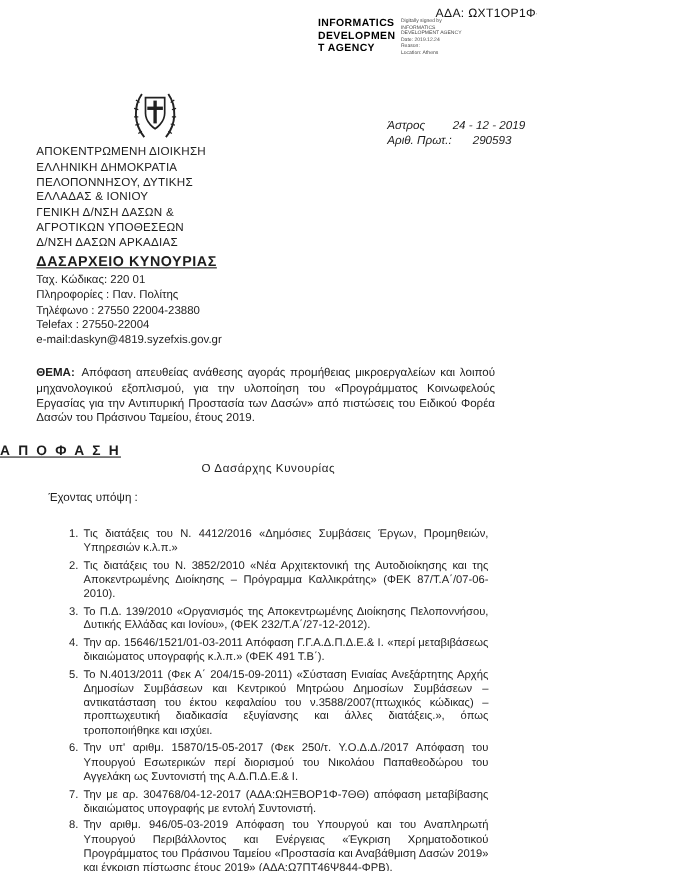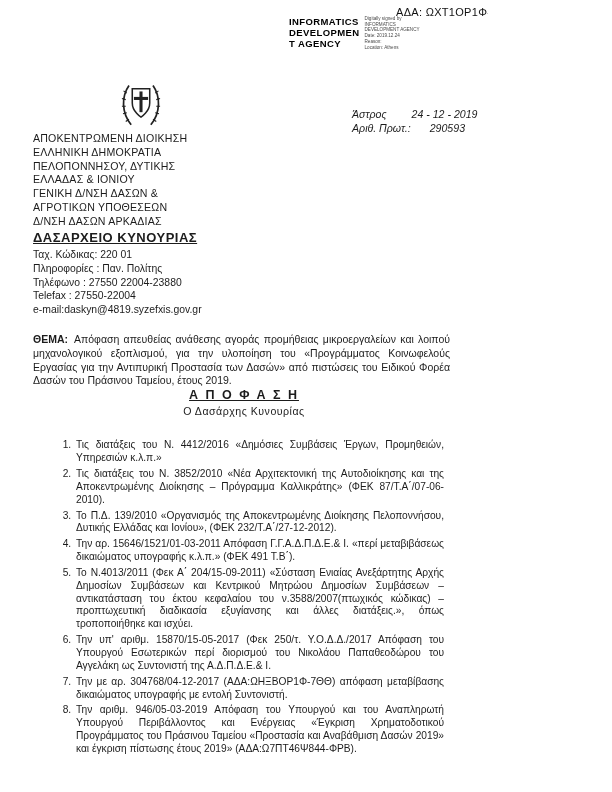--- a/index.html
+++ b/index.html
@@ -39,21 +39,21 @@
   .place { margin-right:22px; }
   .proto-label { margin-right:16px; }
   
   .subject {
     margin:16px 38px 0 33px;
     font-size:10.5px; line-height:1.32; text-align:justify;
   }
   .subject-label { font-weight:bold; margin-right:6px; }
   
   .decision-title {
-    text-align:center;
+    margin-top:15px; text-align:left;
     font-size:12.5px; font-weight:bold; text-decoration:underline;
     letter-spacing:2px;
   }
   .decision-subtitle { text-align:center; font-size:10.6px; margin-top:3px; letter-spacing:0.5px; }
   .intro { margin:14px 0 0 44px; font-size:10.6px; }
   
   ol.considerations {
     margin:22px 44px 0 58px;
     padding-left:16px;
     font-size:10.2px; line-height:1.26;
@@ -123,20 +123,21 @@
       </div>
     </div>
   </div>
 
   <div class="subject">
     <span class="subject-label">ΘΕΜΑ:</span><span>Απόφαση απευθείας ανάθεσης αγοράς προμήθειας μικροεργαλείων και λοιπού μηχανολογικού εξοπλισμού, για την υλοποίηση του «Προγράμματος Κοινωφελούς Εργασίας για την Αντιπυρική Προστασία των Δασών» από πιστώσεις του Ειδικού Φορέα Δασών του Πράσινου Ταμείου, έτους 2019.</span>
   </div>
 
   <div class="decision-title">Α Π Ο Φ Α Σ Η</div>
   <div class="decision-subtitle">Ο  Δασάρχης   Κυνουρίας</div>
+  <div class="intro">Έχοντας  υπόψη :</div>
 
   <ol class="considerations">
     <li>Τις διατάξεις του Ν. 4412/2016 «Δημόσιες  Συμβάσεις  Έργων, Προμηθειών, Υπηρεσιών κ.λ.π.»</li>
     <li>Τις διατάξεις του Ν.  3852/2010 «Νέα  Αρχιτεκτονική  της  Αυτοδιοίκησης  και  της Αποκεντρωμένης Διοίκησης – Πρόγραμμα Καλλικράτης» (ΦΕΚ 87/Τ.Α΄/07-06-2010).</li>
     <li>Το Π.Δ. 139/2010 «Οργανισμός της Αποκεντρωμένης Διοίκησης Πελοποννήσου, Δυτικής Ελλάδας και Ιονίου», (ΦΕΚ 232/Τ.Α΄/27-12-2012).</li>
     <li>Την  αρ.  15646/1521/01-03-2011  Απόφαση  Γ.Γ.Α.Δ.Π.Δ.Ε.&amp;  Ι.  «περί  μεταβιβάσεως δικαιώματος υπογραφής κ.λ.π.» (ΦΕΚ 491 Τ.Β΄).</li>
     <li>Το Ν.4013/2011 (Φεκ Α΄ 204/15-09-2011) «Σύσταση Ενιαίας Ανεξάρτητης Αρχής Δημοσίων Συμβάσεων και Κεντρικού Μητρώου Δημοσίων Συμβάσεων –αντικατάσταση του έκτου κεφαλαίου του ν.3588/2007(πτωχικός κώδικας) – προπτωχευτική διαδικασία εξυγίανσης και άλλες διατάξεις.», όπως τροποποιήθηκε και ισχύει.</li>
     <li>Την  υπ'  αριθμ.  15870/15-05-2017  (Φεκ  250/τ.  Υ.Ο.Δ.Δ./2017  Απόφαση  του Υπουργού Εσωτερικών περί διορισμού του Νικολάου Παπαθεοδώρου του Αγγελάκη ως Συντονιστή της Α.Δ.Π.Δ.Ε.&amp; Ι.</li>
     <li>Την  με  αρ.  304768/04-12-2017  (ΑΔΑ:ΩΗΞΒΟΡ1Φ-7ΘΘ)  απόφαση  μεταβίβασης δικαιώματος υπογραφής με εντολή Συντονιστή.</li>
     <li>Την  αριθμ.  946/05-03-2019  Απόφαση  του  Υπουργού  και  του  Αναπληρωτή  Υπουργού Περιβάλλοντος και Ενέργειας «Έγκριση Χρηματοδοτικού Προγράμματος του Πράσινου Ταμείου «Προστασία και Αναβάθμιση Δασών 2019» και έγκριση πίστωσης έτους 2019» (ΑΔΑ:Ω7ΠΤ46Ψ844-ΦΡΒ).</li>

